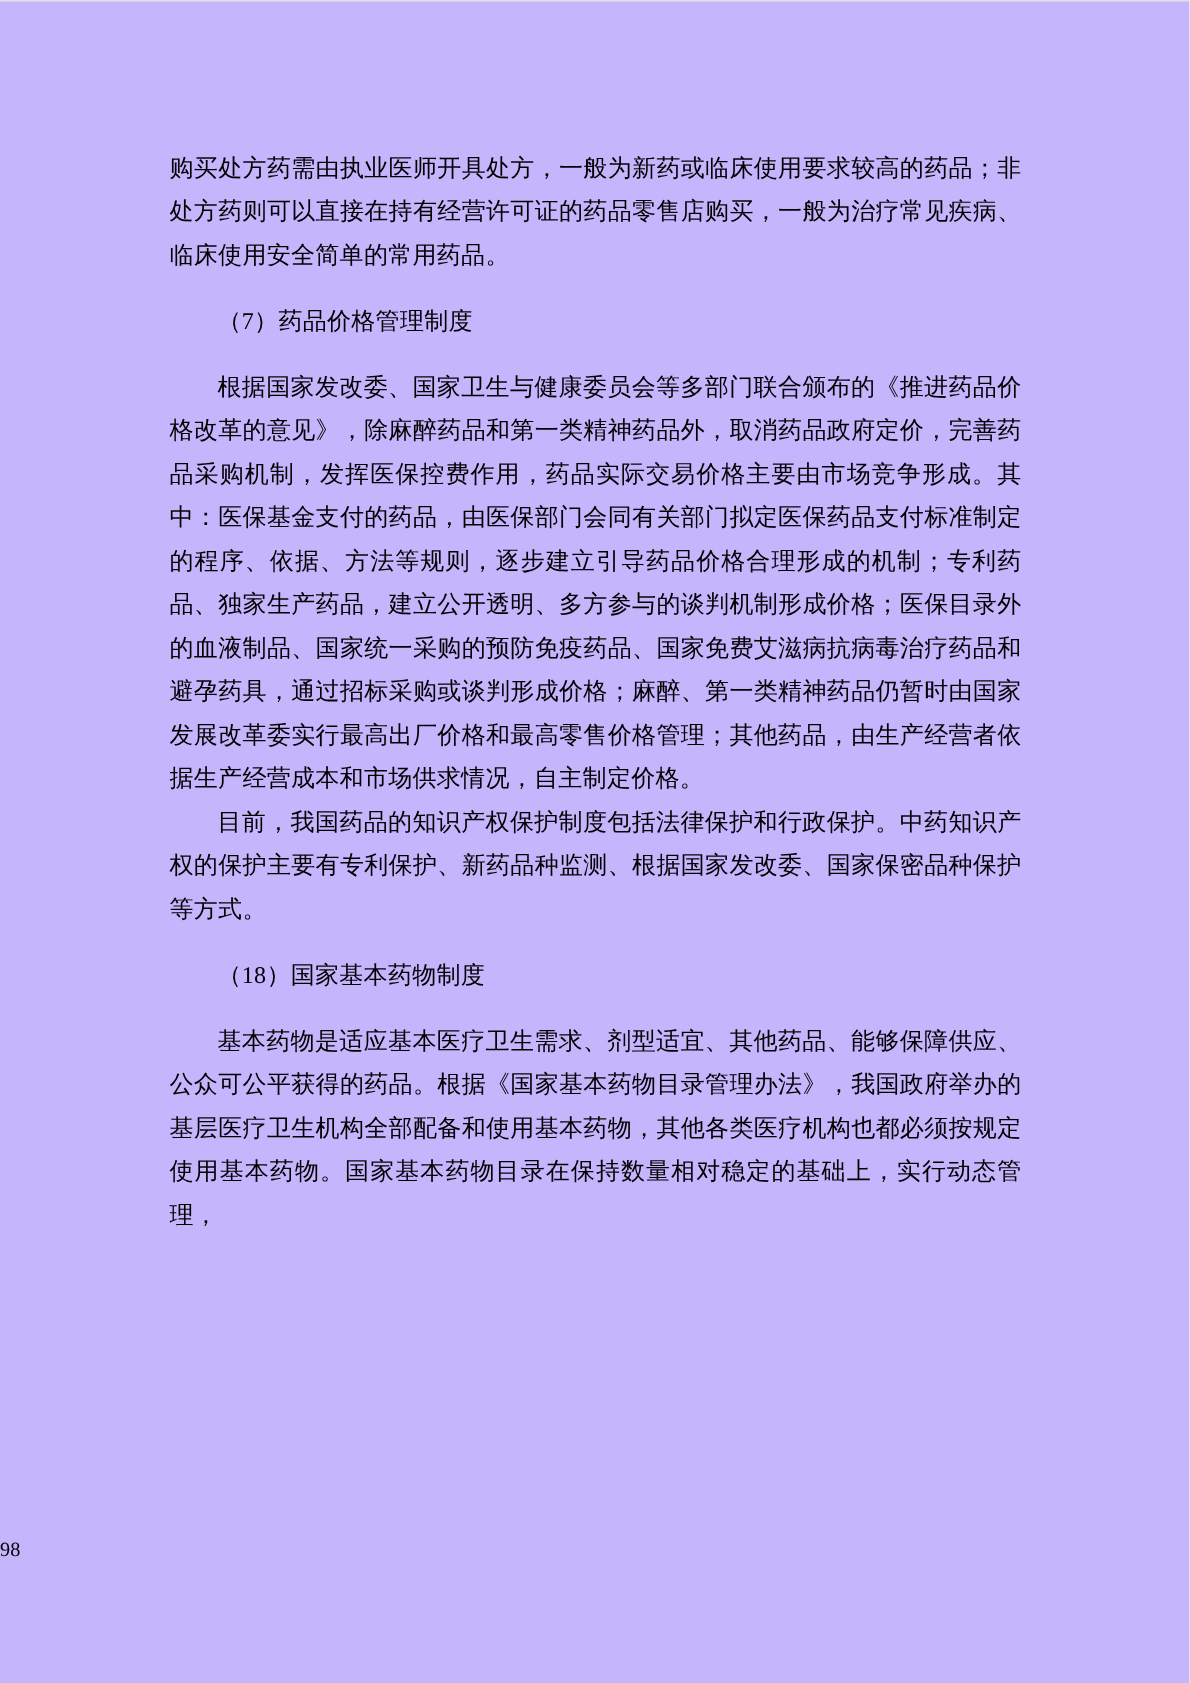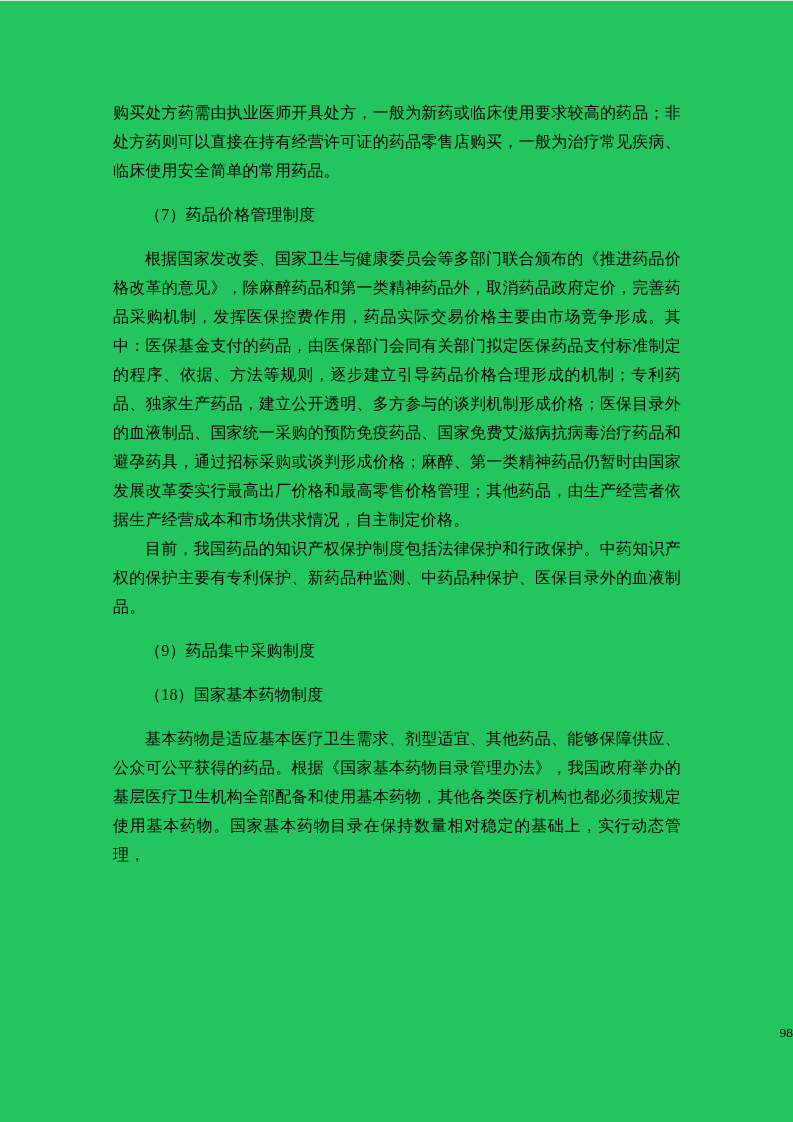--- a/index.html
+++ b/index.html
@@ -4,21 +4,21 @@
   <style>
     html, body {
       margin: 0;
       padding: 0;
       background: #ffffff;
     }
     .page {
       position: relative;
       width: 793px;
       height: 1122px;
-      background: #22c55e;
+      background: #c4b5fd;
       overflow: hidden;
       font-family: "Liberation Serif", "DejaVu Serif", serif;
       color: #000000;
       border-top: 1px solid #e2e2e2;
       box-sizing: border-box;
     }
     .content {
       position: absolute;
       left: 113px;
       top: 97px;
@@ -40,41 +40,40 @@
       text-indent: 2em;
       font-weight: normal;
       font-size: 16px;
       line-height: 29px;
     }
     .footer {
       position: absolute;
       top: 1023px;
       left: 0;
       width: 793px;
-      text-align: right;
+      text-align: left;
       font-size: 13.5px;
       line-height: 18px;
       color: #000000;
     }
   </style>
 </head>
 <body>
 
 <div class="page">
   <div class="content">
     <p class="para no-indent">购买处方药需由执业医师开具处方，一般为新药或临床使用要求较高的药品；非处方药则可以直接在持有经营许可证的药品零售店购买，一般为治疗常见疾病、临床使用安全简单的常用药品。</p>
 
     <h3 class="heading">（7）药品价格管理制度</h3>
 
     <p class="para">根据国家发改委、国家卫生与健康委员会等多部门联合颁布的《推进药品价格改革的意见》，除麻醉药品和第一类精神药品外，取消药品政府定价，完善药品采购机制，发挥医保控费作用，药品实际交易价格主要由市场竞争形成。其中：医保基金支付的药品，由医保部门会同有关部门拟定医保药品支付标准制定的程序、依据、方法等规则，逐步建立引导药品价格合理形成的机制；专利药品、独家生产药品，建立公开透明、多方参与的谈判机制形成价格；医保目录外的血液制品、国家统一采购的预防免疫药品、国家免费艾滋病抗病毒治疗药品和避孕药具，通过招标采购或谈判形成价格；麻醉、第一类精神药品仍暂时由国家发展改革委实行最高出厂价格和最高零售价格管理；其他药品，由生产经营者依据生产经营成本和市场供求情况，自主制定价格。</p>
 
 
-    <p class="para">目前，我国药品的知识产权保护制度包括法律保护和行政保护。中药知识产权的保护主要有专利保护、新药品种监测、中药品种保护、医保目录外的血液制品。</p>
+    <p class="para">目前，我国药品的知识产权保护制度包括法律保护和行政保护。中药知识产权的保护主要有专利保护、新药品种监测、根据国家发改委、国家保密品种保护等方式。</p>
 
-    <h3 class="heading">（9）药品集中采购制度</h3>
 
 
     <h3 class="heading">（18）国家基本药物制度</h3>
 
     <p class="para">基本药物是适应基本医疗卫生需求、剂型适宜、其他药品、能够保障供应、公众可公平获得的药品。根据《国家基本药物目录管理办法》，我国政府举办的基层医疗卫生机构全部配备和使用基本药物，其他各类医疗机构也都必须按规定使用基本药物。国家基本药物目录在保持数量相对稳定的基础上，实行动态管理，</p>
   </div>
 
   <div class="footer">98</div>
 </div>
 

